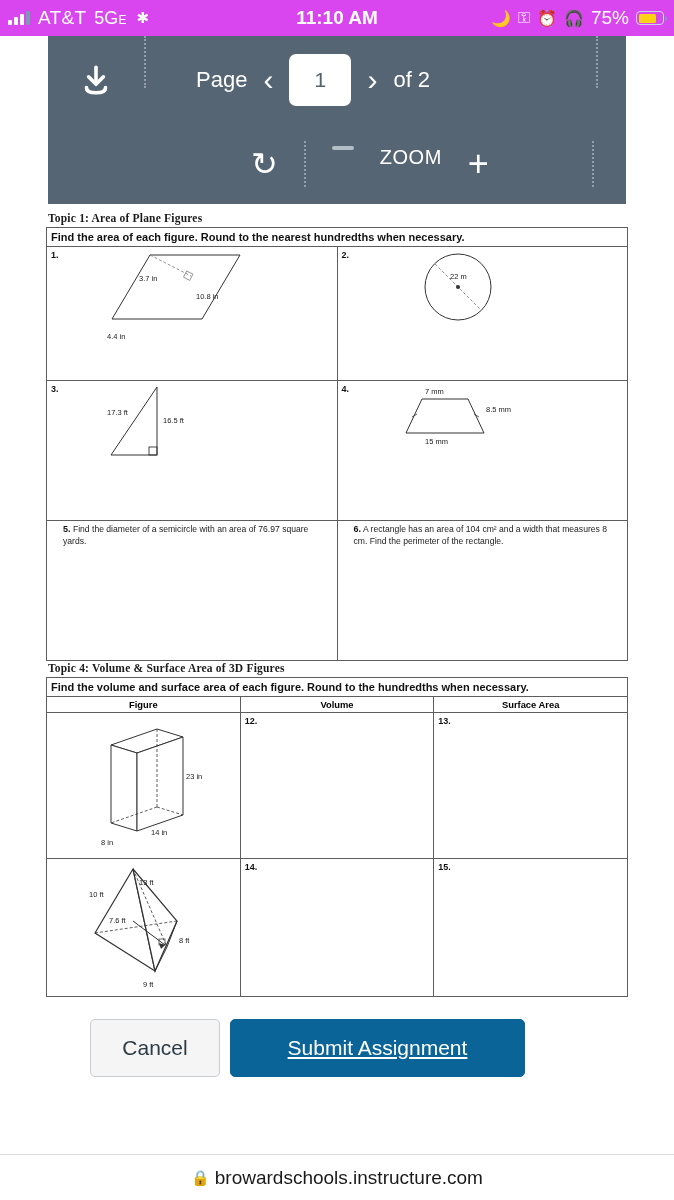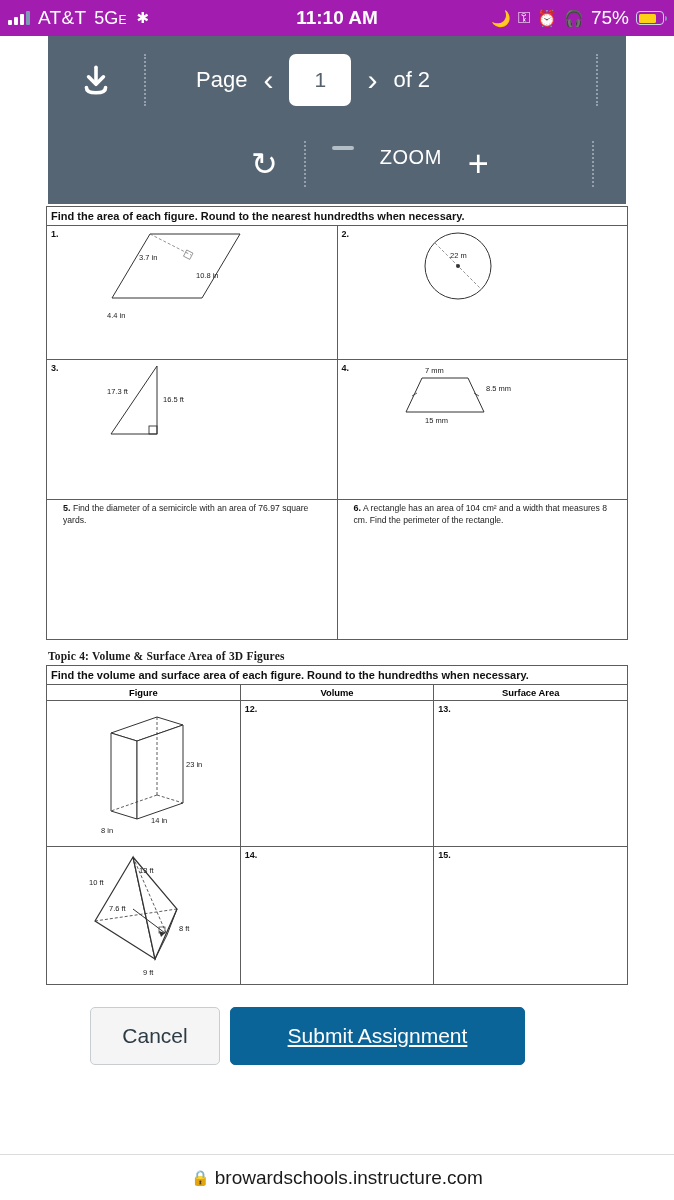--- a/index.html
+++ b/index.html
@@ -6,21 +6,21 @@
   html, body {
     width: 674px; height: 1200px;
     background: #ffffff;
     font-family: "Liberation Sans", sans-serif;
     overflow: hidden;
   }
 
   
   .statusbar {
     height: 36px; width: 674px;
-    background: #a21caf;
+    background: #d946ef;
     color: #ffffff;
     display: flex; align-items: center;
     padding: 0 10px 0 8px;
     position: relative;
   }
   .sb-left { display: flex; align-items: center; gap: 8px; }
   .sb-bars { display: flex; align-items: flex-end; gap: 2px; height: 14px; }
   .sb-bars i { display: block; width: 4px; background: #ffffff; border-radius: 1px; }
   .sb-bars i:nth-child(1) { height: 5px; }
   .sb-bars i:nth-child(2) { height: 8px; }
@@ -49,21 +49,21 @@
   }
   .batt span { display: block; height: 100%; width: 75%; background: #fcd116; border-radius: 1.5px; }
 
   
   .viewer-wrap { position: relative; width: 674px; height: 170px; background: #ffffff; }
   .toolbar {
     position: absolute; left: 48px; top: 0; width: 578px; height: 168px;
     background: #556573;
     color: #ffffff;
   }
-  .tb-row1 { display: flex; align-items: center; height: 88px; }
+  .tb-row1 { display: flex; height: 88px; }
   .tb-row2 { display: flex; align-items: center; height: 80px; }
   .dl-btn { width: 96px; display: flex; align-items: center; justify-content: center; }
   .dl-icon { width: 34px; height: 34px; }
   .divider-dotted {
     width: 0; height: 52px;
     border-left: 2px dotted #93a0ab;
   }
   .page-group { display: flex; align-items: center; gap: 16px; margin-left: 50px; }
   .page-label { font-size: 22px; }
   .chev { font-size: 30px; color: #ffffff; font-weight: 300; line-height: 1; }
@@ -180,20 +180,21 @@
           <span class="plus">+</span>
         </div>
         <div class="divider-dotted spacer-right2"></div>
       </div>
 
     </div>
   </div>
 
   <div class="sheet">
 
+    <div class="topic-title">Topic 1: Area of Plane Figures</div>
     <table class="wk">
       <tbody>
           <tr>
         <td colspan="2" class="instr">Find the area of each figure.  Round to the nearest hundredths when necessary.</td>
       </tr>
       <tr>
         <td style="height:134px">
           <span class="qnum">1.</span>
           <svg class="fig" width="190" height="100" viewBox="0 0 190 100">
             <polygon points="53,8 143,8 105,72 15,72" fill="#fff" stroke="#333" stroke-width="1"></polygon>
@@ -240,21 +241,21 @@
         <td style="height:140px">
           <div class="qtext"><b class="qnum" style="position:static;display:inline">5.</b> <span>Find the diameter of a semicircle with an area of 76.97 square yards.</span></div>
         </td>
         <td>
           <div class="qtext"><b class="qnum" style="position:static;display:inline">6.</b> <span>A rectangle has an area of 104 cm² and a width that measures 8 cm.  Find the perimeter of the rectangle.</span></div>
         </td>
       </tr>
     </tbody>
       </table>
 
-    <div class="topic-title" style="margin-top:10px">Topic 4: Volume &amp; Surface Area of 3D Figures</div>
+    <div class="topic-title" style="margin-top:1px">Topic 4: Volume &amp; Surface Area of 3D Figures</div>
     <table class="wk">
       <tbody>
           <tr>
         <td colspan="3" class="instr">Find the volume and surface area of each figure.  Round to the hundredths when necessary.</td>
       </tr>
       <tr>
         <th class="colhdr" style="width:128px">Figure</th>
         <th class="colhdr" style="width:206px">Volume</th>
         <th class="colhdr">Surface Area</th>
       </tr>

